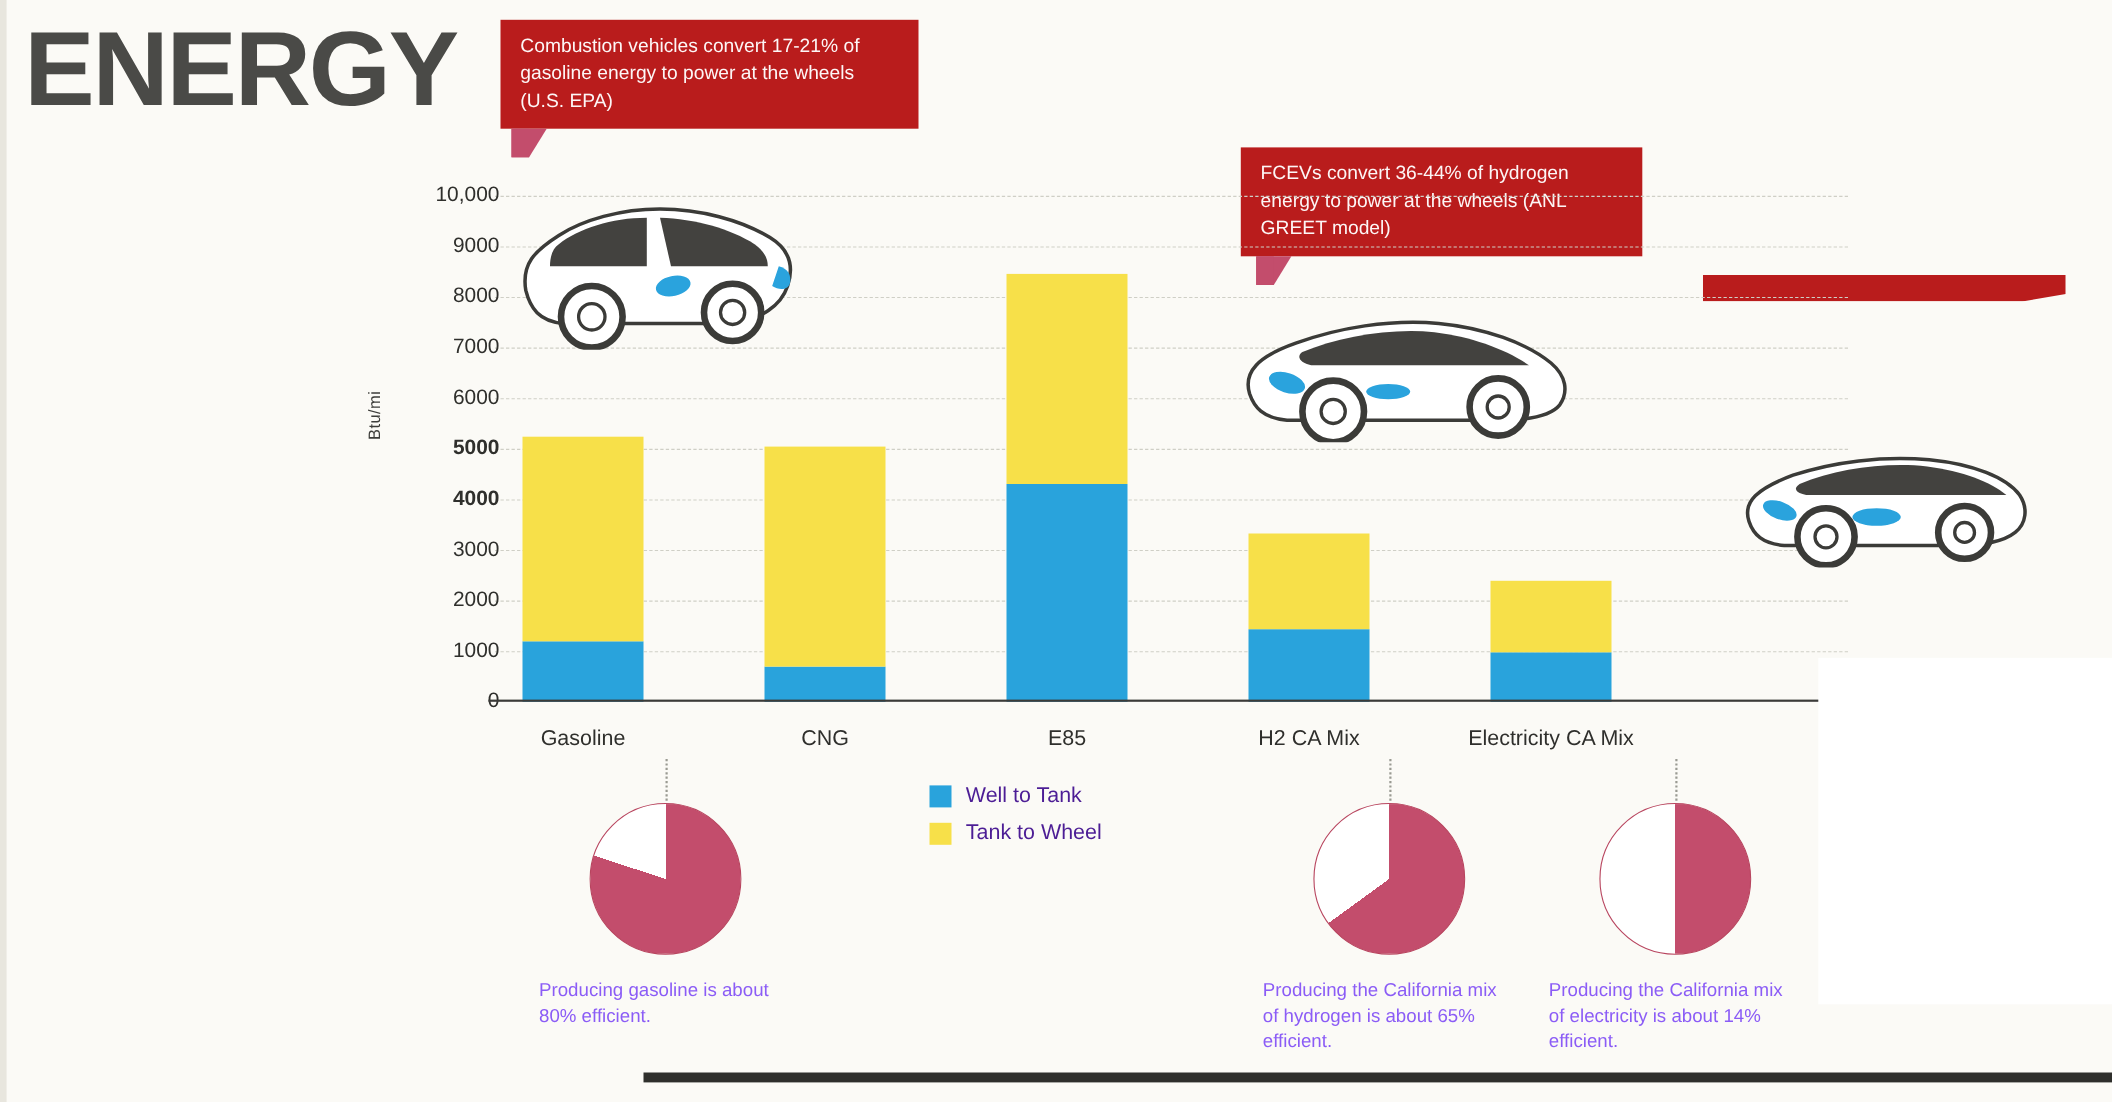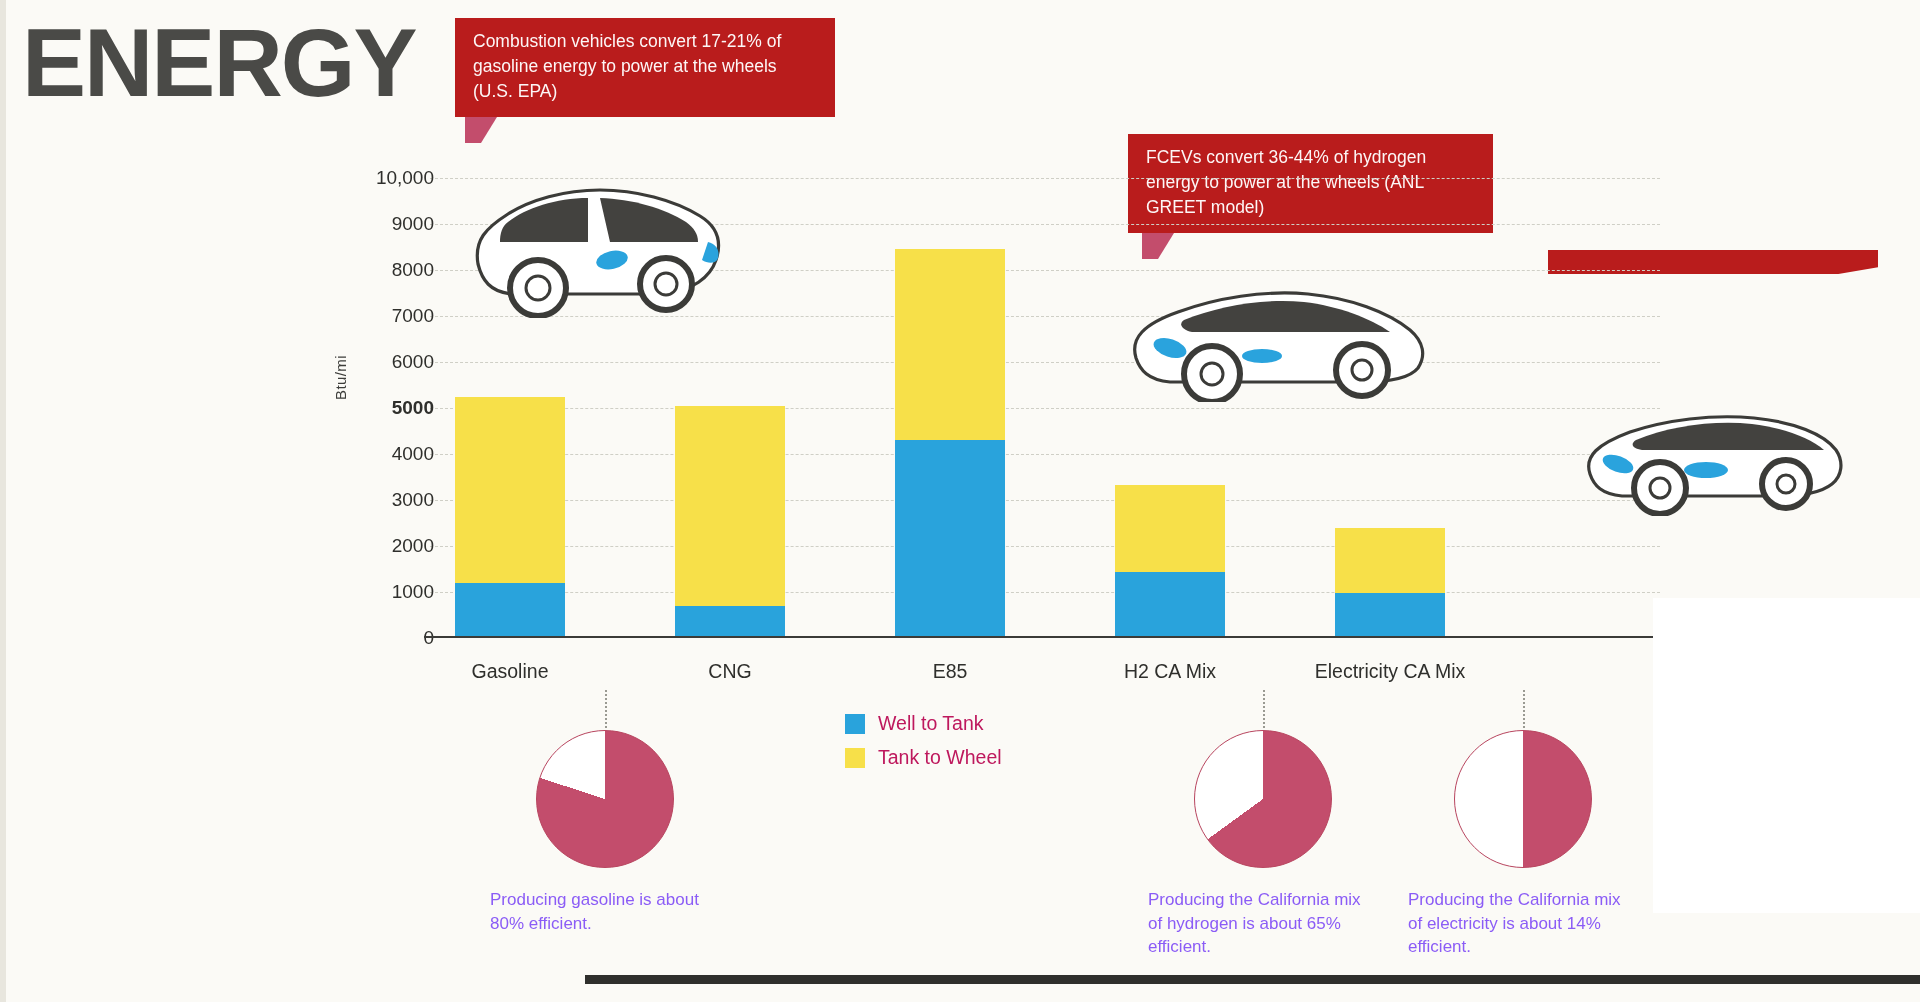--- a/index.html
+++ b/index.html
@@ -39,21 +39,21 @@
   #callout-fcev { left:1128px; top:134px; width:365px; }
   #callout-fcev .tail { left:14px; bottom:-26px; }
   #callout-bev { left:1548px; top:250px; width:330px; }
   #callout-bev .tail { left:14px; bottom:-26px; }
   
   #callout-bev { clip-path: polygon(0 0, 100% 0, 100% 72%, 88% 100%, 0 100%); }
 
   
   #chart {
     position:absolute;
-    left:430px; top:178px;
+    left:450px; top:178px;
     width:1230px; height:460px;
   }
   #y-axis-title {
     position:absolute; left:332px; top:400px;
     transform:rotate(-90deg); transform-origin:left top;
     font-size:15px; color:#3d3d3a; letter-spacing:.4px;
   }
   .ytick {
     position:absolute; right:1226px; width:120px;
     text-align:right; font-size:19px; color:#2f2f2c;
@@ -73,21 +73,21 @@
   .seg.wtt { background:#29a3dc; bottom:0; }
   .seg.ttw { background:#f7e049; }
   .bar-label {
     position:absolute; top:22px; left:50%; transform:translateX(-50%);
     font-size:19.5px; color:#2f2f2c; white-space:nowrap;
   }
   
   #legend { position:absolute; left:845px; top:712px; }
   .legend-row { display:flex; align-items:center; margin-bottom:11px; }
   .swatch { width:20px; height:20px; margin-right:13px; }
-  .legend-label { font-size:19.5px; color:#be185d; }
+  .legend-label { font-size:19.5px; color:#4c1d95; }
 
   
   .pie-block { position:absolute; width:230px; }
   .leader {
     position:absolute; left:50%; top:0; width:0; height:38px;
     border-left:2px dotted #9a9a92;
   }
   .pie {
     position:absolute; top:40px; left:50%; transform:translateX(-50%);
     width:138px; height:138px; border-radius:50%;
@@ -147,21 +147,21 @@
       <div class="gridline" style="top: 368px;"></div>
       <div class="gridline" style="top: 414px;"></div>
     </div>
   <div id="yticks">
       <div class="ytick" style="top: 0px;">10,000</div>
       <div class="ytick" style="top: 46px;">9000</div>
       <div class="ytick" style="top: 92px;">8000</div>
       <div class="ytick" style="top: 138px;">7000</div>
       <div class="ytick" style="top: 184px;">6000</div>
       <div class="ytick" style="top: 230px; font-weight: bold;">5000</div>
-      <div class="ytick" style="top: 276px;">4000</div>
+      <div class="ytick" style="top: 276px; font-weight: bold;">4000</div>
       <div class="ytick" style="top: 322px;">3000</div>
       <div class="ytick" style="top: 368px;">2000</div>
       <div class="ytick" style="top: 414px;">1000</div>
       <div class="ytick" style="top: 460px;">0</div>
     </div>
   <div id="bars">
       <div class="bar-group" style="left: 25px;">
         <div class="seg wtt" style="height: 55.2px; background: rgb(41, 163, 220);"></div>
         <div class="seg ttw" style="height: 186.3px; bottom: 55.2px; background: rgb(247, 224, 73);"></div>
         <div class="bar-label">Gasoline</div>

